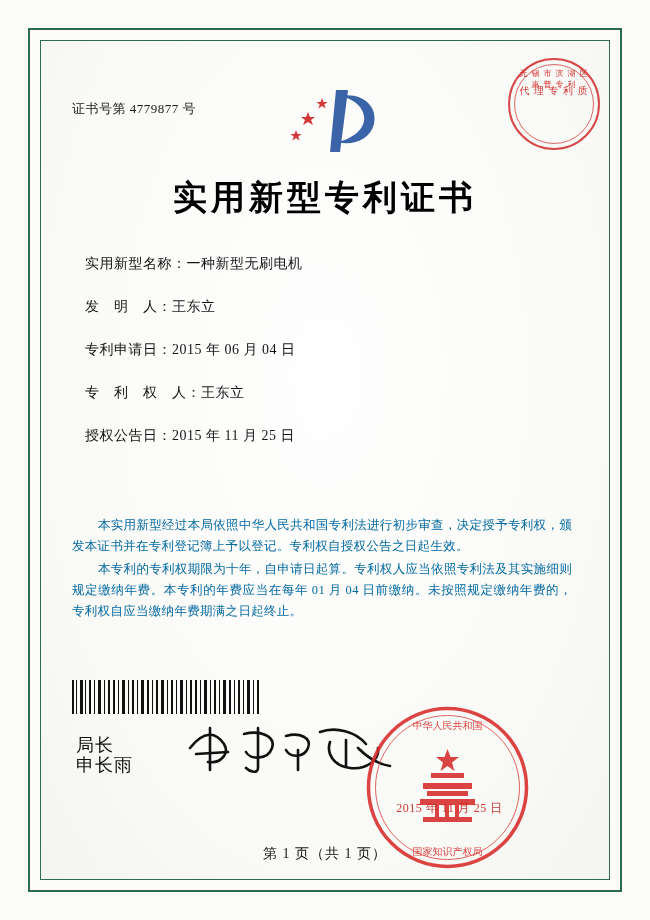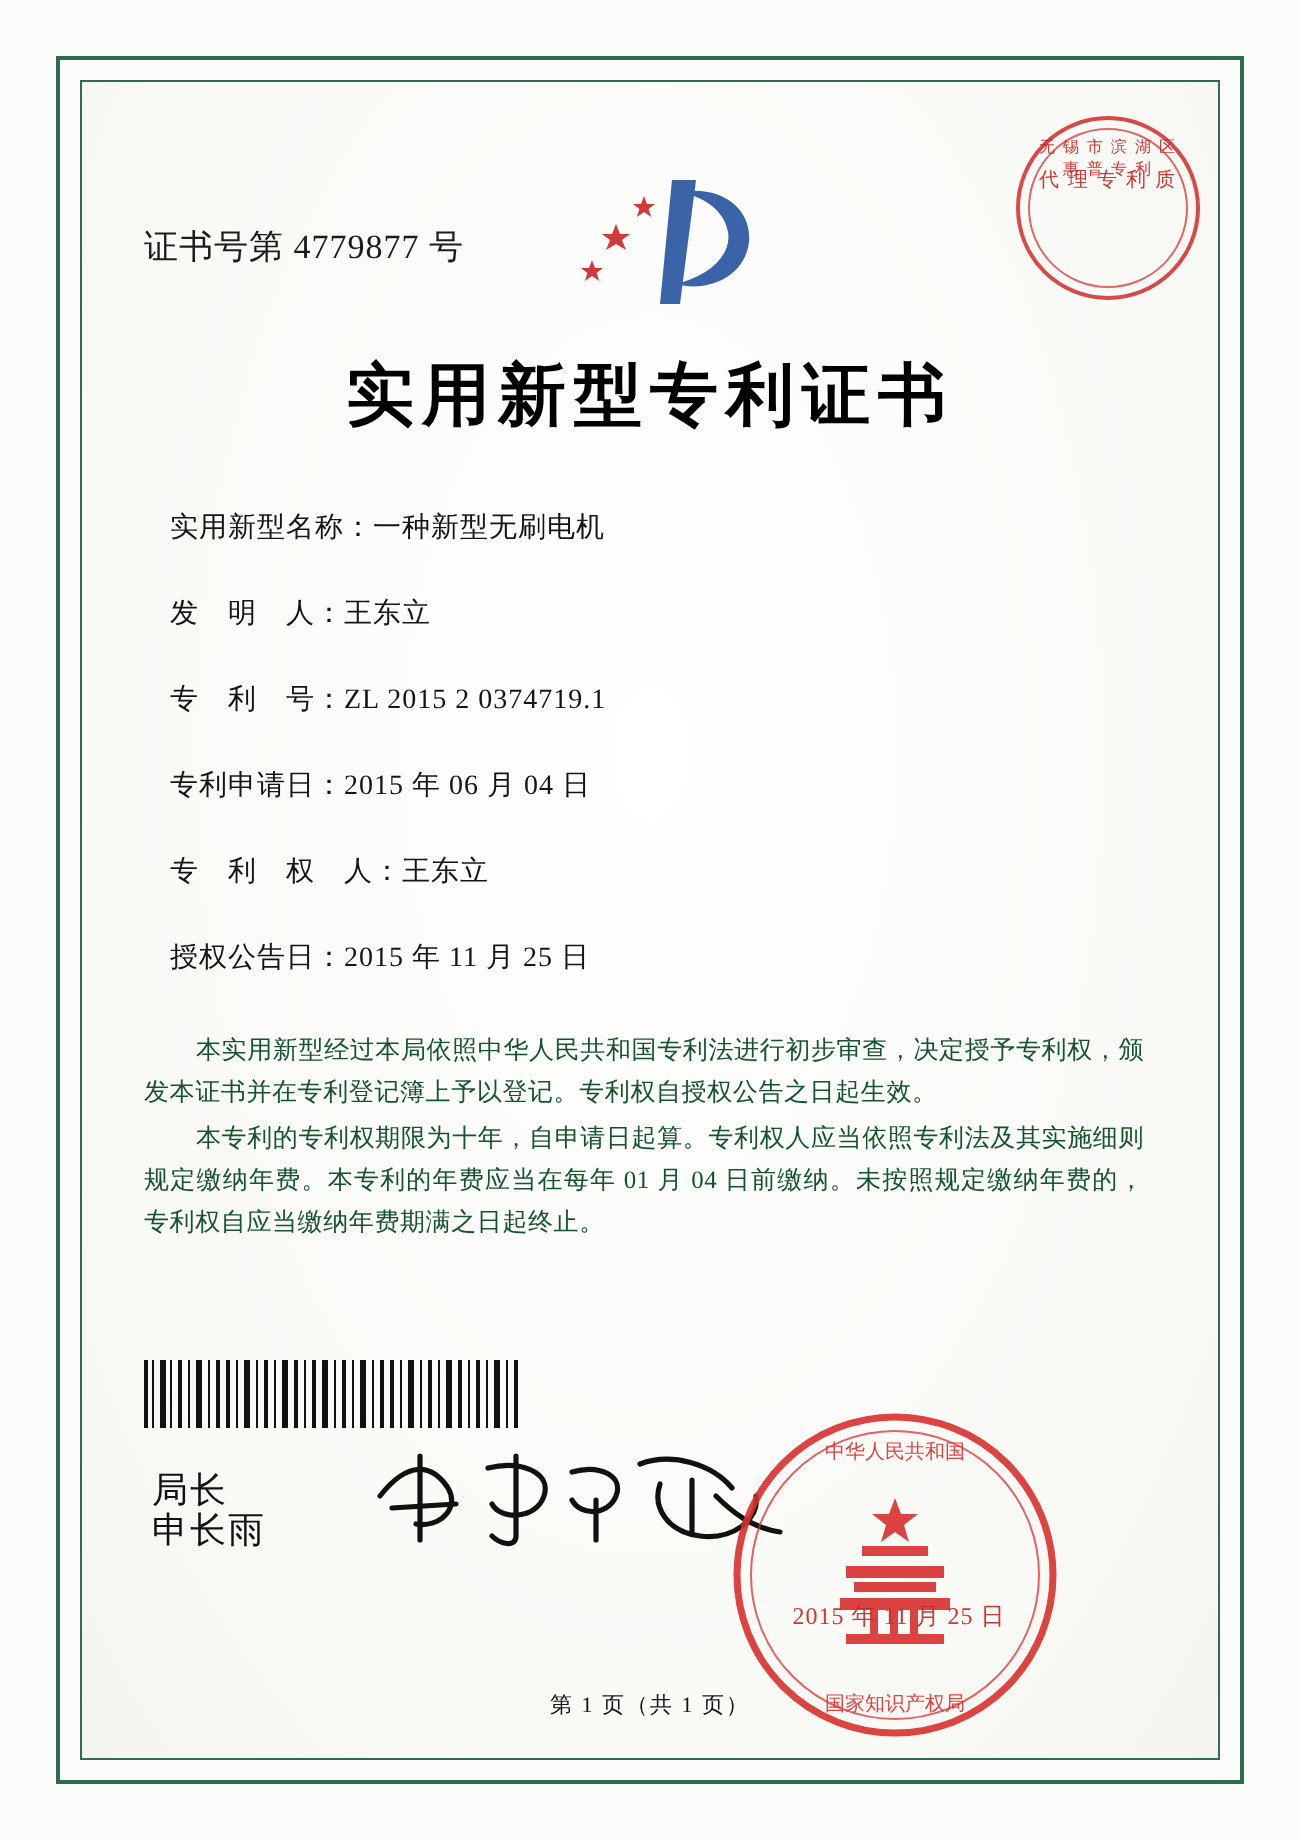--- a/index.html
+++ b/index.html
@@ -50,22 +50,22 @@
   .content {
     position: absolute;
     left: 60px;
     top: 60px;
     width: 530px;
   }
 
   .cert-no {
     position: absolute;
     left: 12px;
-    top: 52px;
-    font-size: 17px;
+    top: 40px;
+    font-size: 13px;
     color: #1b1b1b;
     letter-spacing: 0.5px;
   }
 
   
   .logo {
     position: absolute;
     left: 218px;
     top: 22px;
     width: 120px;
@@ -150,21 +150,21 @@
     display: inline-block;
   }
 
   .body-text {
     position: absolute;
     left: 12px;
     top: 455px;
     width: 500px;
     font-size: 12.5px;
     line-height: 21px;
-    color: #14532d;
+    color: #0369a1;
     text-align: justify;
     letter-spacing: 0.3px;
   }
   .body-text p {
     margin: 0 0 2px 0;
     text-indent: 26px;
   }
 
   .barcode {
     position: absolute;
@@ -210,21 +210,21 @@
     letter-spacing: 0.5px;
     opacity: 0.92;
   }
 
   .page-no {
     position: absolute;
     left: 0;
     top: 785px;
     width: 530px;
     text-align: center;
-    font-size: 11px;
+    font-size: 14px;
     color: #141414;
     letter-spacing: 1px;
   }
 </style>
 </head>
 <body>
 
 <div class="page">
   <div class="frame-outer"></div>
   <div class="frame-inner"></div>
@@ -254,23 +254,20 @@
     </div>
 
     <div class="title">实用新型专利证书</div>
 
     <div class="fields">
       <div class="field">
         <span class="lbl">实用新型名称：</span><span class="val">一种新型无刷电机</span>
       </div>
       <div class="field">
         <span class="lbl">发　明　人：</span><span class="val">王东立</span>
-      </div>
-      <div class="field">
-        <span class="lbl">专　利　号：</span><span class="val">ZL 2015 2 0374719.1</span>
       </div>
       <div class="field">
         <span class="lbl">专利申请日：</span><span class="val">2015 年 06 月 04 日</span>
       </div>
       <div class="field">
         <span class="lbl">专　利　权　人：</span><span class="val">王东立</span>
       </div>
       <div class="field">
         <span class="lbl">授权公告日：</span><span class="val">2015 年 11 月 25 日</span>
       </div>

